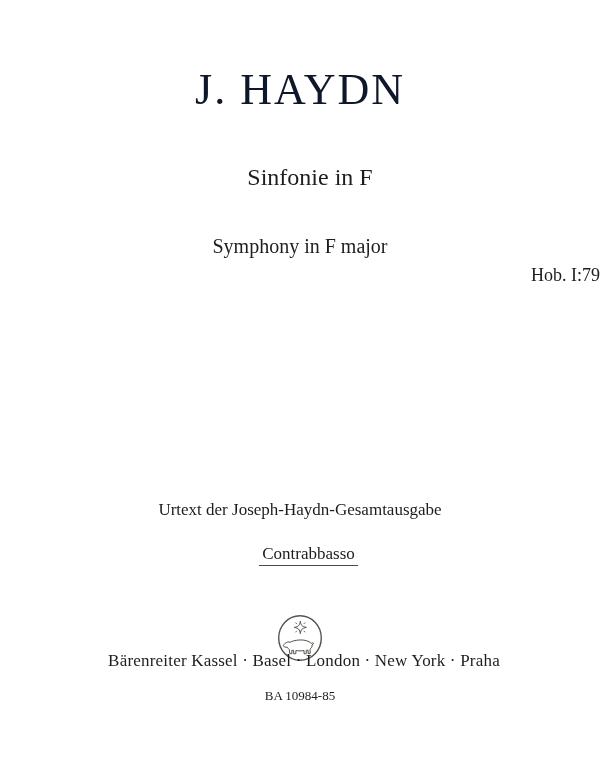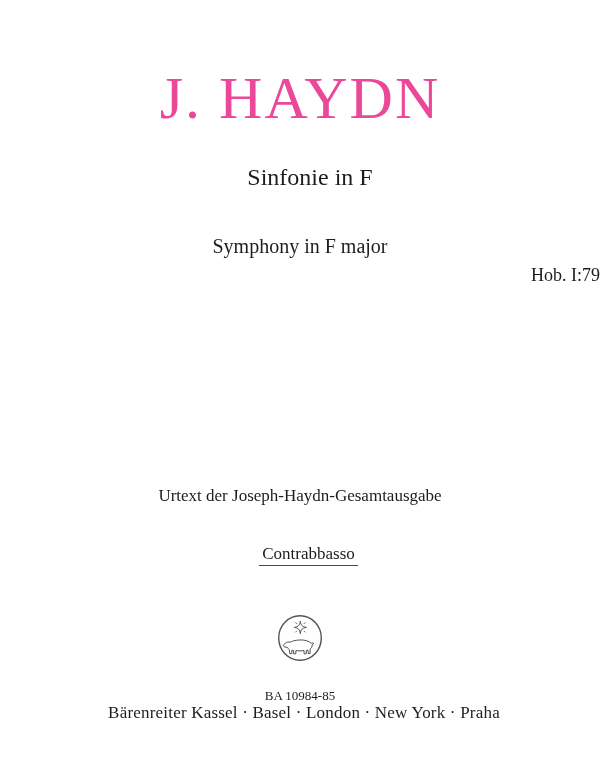--- a/index.html
+++ b/index.html
@@ -19,41 +19,41 @@
   .centered {
     position: absolute;
     left: 0;
     right: 0;
     text-align: center;
     line-height: 1;
     white-space: pre;
   }
   .composer {
     top: 68px;
-    font-size: 60px;
+    font-size: 44px;
     letter-spacing: 2px;
-    color: #ec4899;
+    color: #0f172a;
   }
   .title-de {
     top: 165px;
     font-size: 24px;
     padding-left: 20px;
   }
   .title-en {
     top: 207px;
     font-size: 20px;
     margin-top: 29px;
   }
   .hoboken {
     top: 266px;
     font-size: 18px;
     text-align: right;
   }
   .urtext {
-    top: 455px;
+    top: 469px;
     font-size: 17px;
     line-height: 16.5px;
   }
   .part {
     top: 528px;
     font-size: 17px;
     text-align: center;
   }
   .part .underlined {
     display: inline-block;
@@ -62,21 +62,21 @@
   }
   .logo-wrap {
     position: absolute;
     top: 614px;
     left: 0;
     right: 0;
     text-align: center;
     line-height: 0;
   }
   .imprint {
-    top: 704px;
+    top: 652px;
     font-size: 17px;
     letter-spacing: 0.2px;
     padding-left: 8px;
   }
   .edition-no {
     top: 689px;
     font-size: 13px;
   }
 </style>
 </head>

